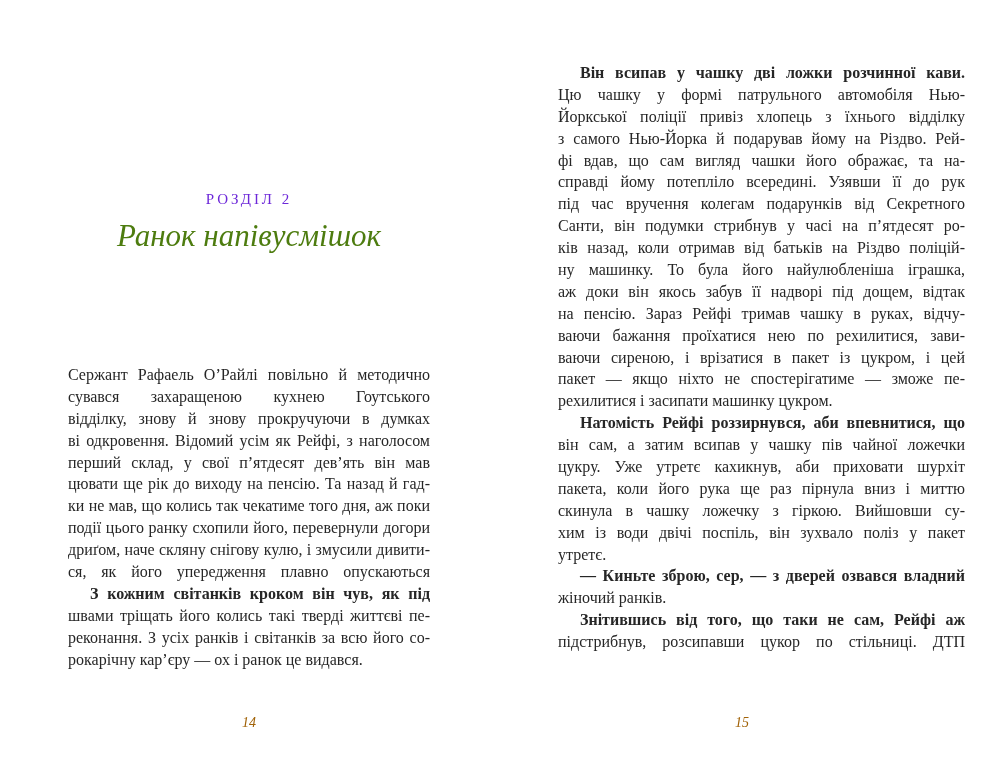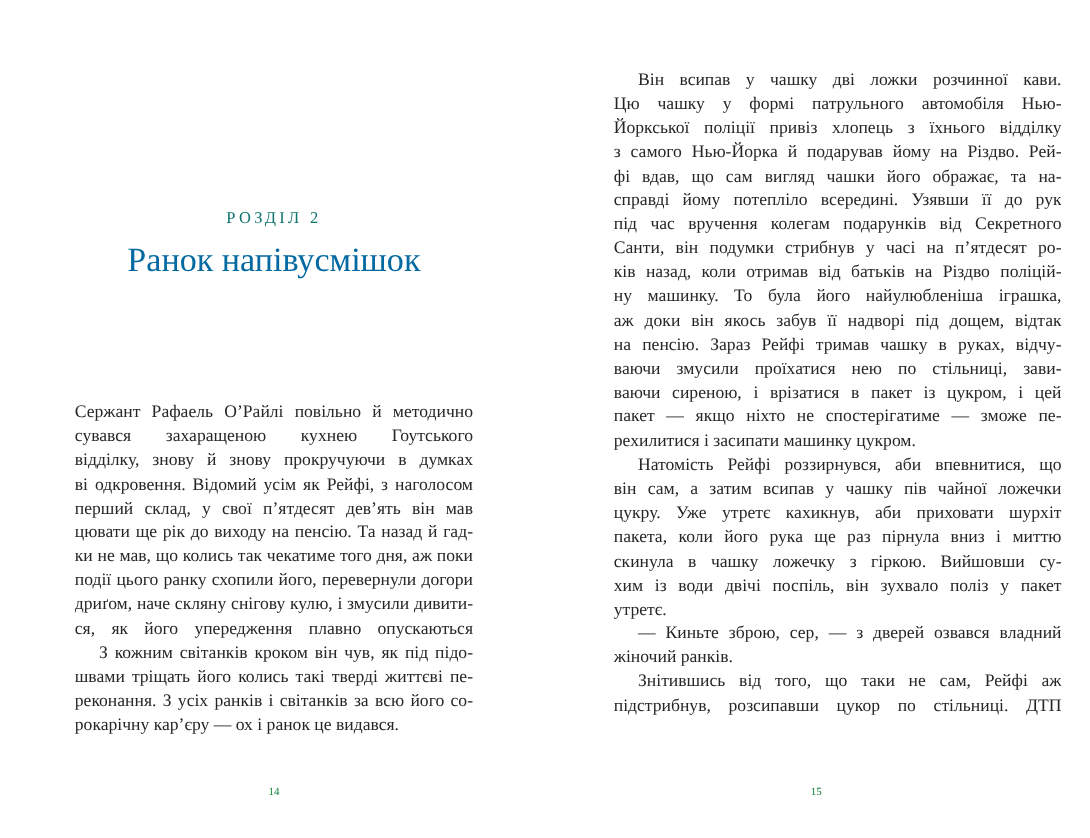--- a/index.html
+++ b/index.html
@@ -11,53 +11,55 @@
     overflow: hidden;
   }
   .spread { position: relative; width: 991px; height: 762px; background: #ffffff; }
 
   .chapter-label {
     position: absolute;
     left: 68px; top: 191px; width: 362px;
     text-align: center;
     font-size: 15px;
     letter-spacing: 3px;
-    color: #0f766e;
+    color: #6d28d9;
   }
   .chapter-title {
     position: absolute;
     left: 68px; top: 218px; width: 362px;
     text-align: center;
+    font-style: italic;
     font-size: 31px;
-    color: #0369a1;
+    color: #4d7c0f;
   }
 
   .body-col { position: absolute; }
   .body-left  { left: 68px;  top: 364px; width: 362px; }
   .body-right { left: 558px; top: 62px;  width: 407px; }
 
   .line {
     font-size: 16px;
     line-height: 21.9px;
     height: 21.9px;
     overflow: hidden;
     text-align: justify;
     text-align-last: justify;
     white-space: normal;
   }
   .line.last { text-align-last: left; }
-  .line.indent { text-indent: 22px; }
+  .line.indent { text-indent: 22px; font-weight: bold; }
 
   .pagenum {
     position: absolute;
     top: 715px;
     width: 30px;
     text-align: center;
-    font-size: 10px;
-    color: #15803d;
+    font-size: 14px;
+    color: #a16207;
+    font-style: italic;
   }
   .pagenum-left  { left: 234px; }
   .pagenum-right { left: 727px; }
 </style>
 </head>
 <body>
 
 <div class="spread">
 
   <section>
@@ -89,21 +91,21 @@
         <div class="line">Йоркської поліції привіз хлопець з їхнього відділку</div>
         <div class="line">з самого Нью-Йорка й подарував йому на Різдво. Рей-</div>
         <div class="line">фі вдав, що сам вигляд чашки його ображає, та на-</div>
         <div class="line">справді йому потепліло всередині. Узявши її до рук</div>
         <div class="line">під час вручення колегам подарунків від Секретного</div>
         <div class="line">Санти, він подумки стрибнув у часі на п’ятдесят ро-</div>
         <div class="line">ків назад, коли отримав від батьків на Різдво поліцій-</div>
         <div class="line">ну машинку. То була його найулюбленіша іграшка,</div>
         <div class="line">аж доки він якось забув її надворі під дощем, відтак</div>
         <div class="line">на пенсію. Зараз Рейфі тримав чашку в руках, відчу-</div>
-        <div class="line">ваючи змусили проїхатися нею по стільниці, зави-</div>
+        <div class="line">ваючи бажання проїхатися нею по рехилитися, зави-</div>
         <div class="line">ваючи сиреною, і врізатися в пакет із цукром, і цей</div>
         <div class="line">пакет — якщо ніхто не спостерігатиме — зможе пе-</div>
         <div class="line last">рехилитися і засипати машинку цукром.</div>
         <div class="line indent">Натомість Рейфі роззирнувся, аби впевнитися, що</div>
         <div class="line">він сам, а затим всипав у чашку пів чайної ложечки</div>
         <div class="line">цукру. Уже утретє кахикнув, аби приховати шурхіт</div>
         <div class="line">пакета, коли його рука ще раз пірнула вниз і миттю</div>
         <div class="line">скинула в чашку ложечку з гіркою. Вийшовши су-</div>
         <div class="line">хим із води двічі поспіль, він зухвало поліз у пакет</div>
         <div class="line last">утретє.</div>

